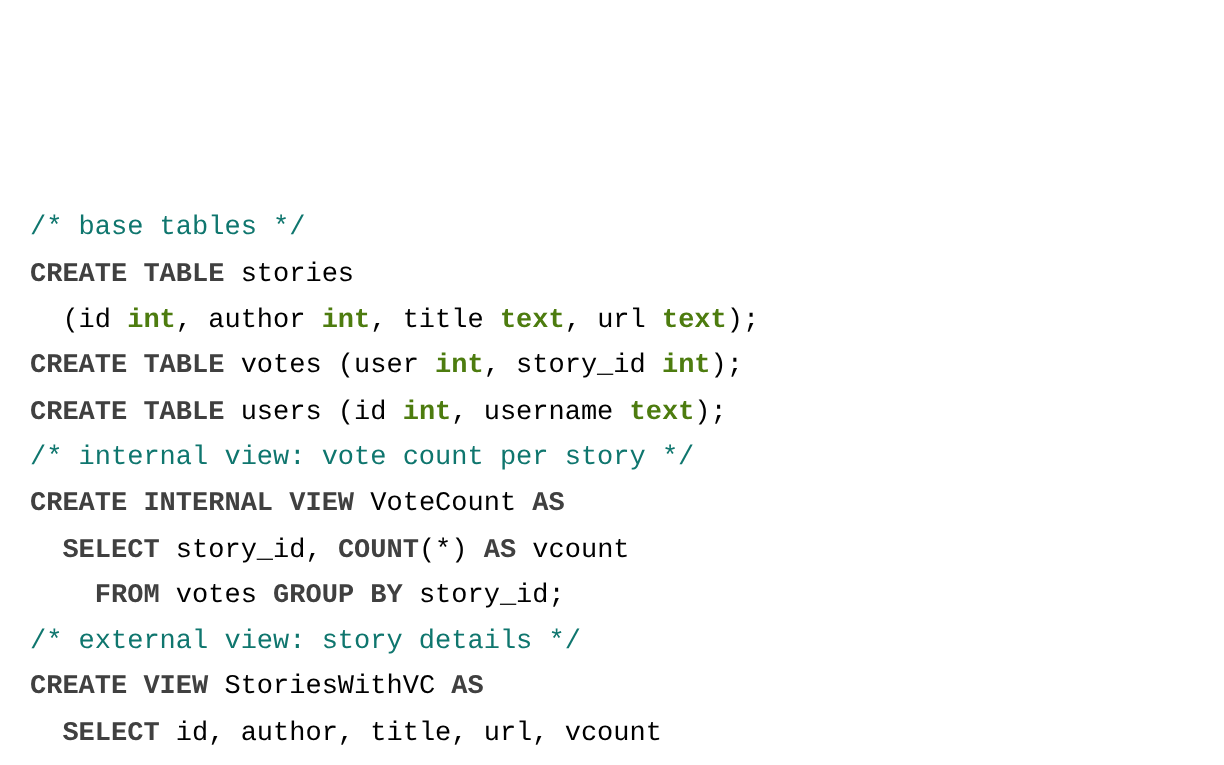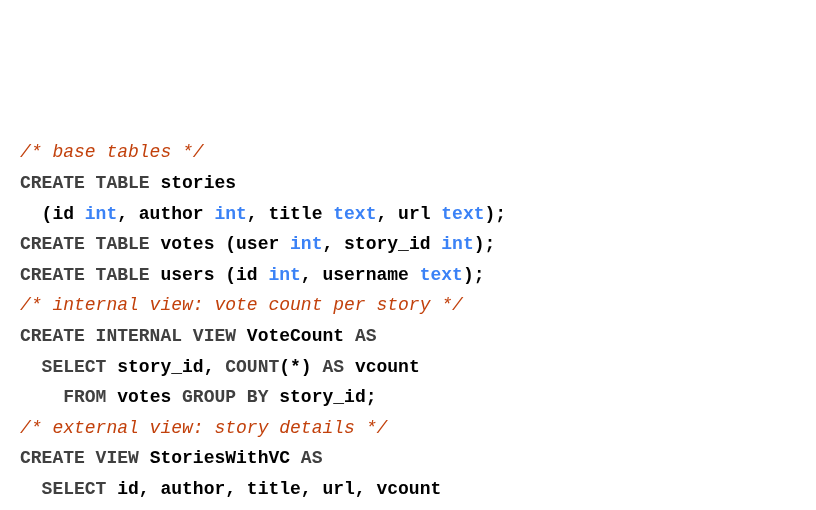--- a/index.html
+++ b/index.html
@@ -7,35 +7,34 @@
       padding: 15px 20px;
       font-family: "Consolas", "Monaco", "Courier New", monospace;
       font-size: 18px;
       line-height: 1.7;
       background: #ffffff;
       color: #000000;
       white-space: pre;
       font-weight: bold;
     }
     .comment {
-      color: #c2410c;
-      font-style: italic;
+      color: #0f766e;
       font-weight: normal;
     }
     .keyword {
       color: #404040;
       font-weight: bold;
     }
     .type {
-      color: #3b82f6;
+      color: #4d7c0f;
       font-weight: bold;
     }
     .plain {
       color: #000000;
-      font-weight: bold;
+      font-weight: normal;
     }
     .line {
       display: block;
     }
   </style>
 </head>
 <body>
 
 
 

